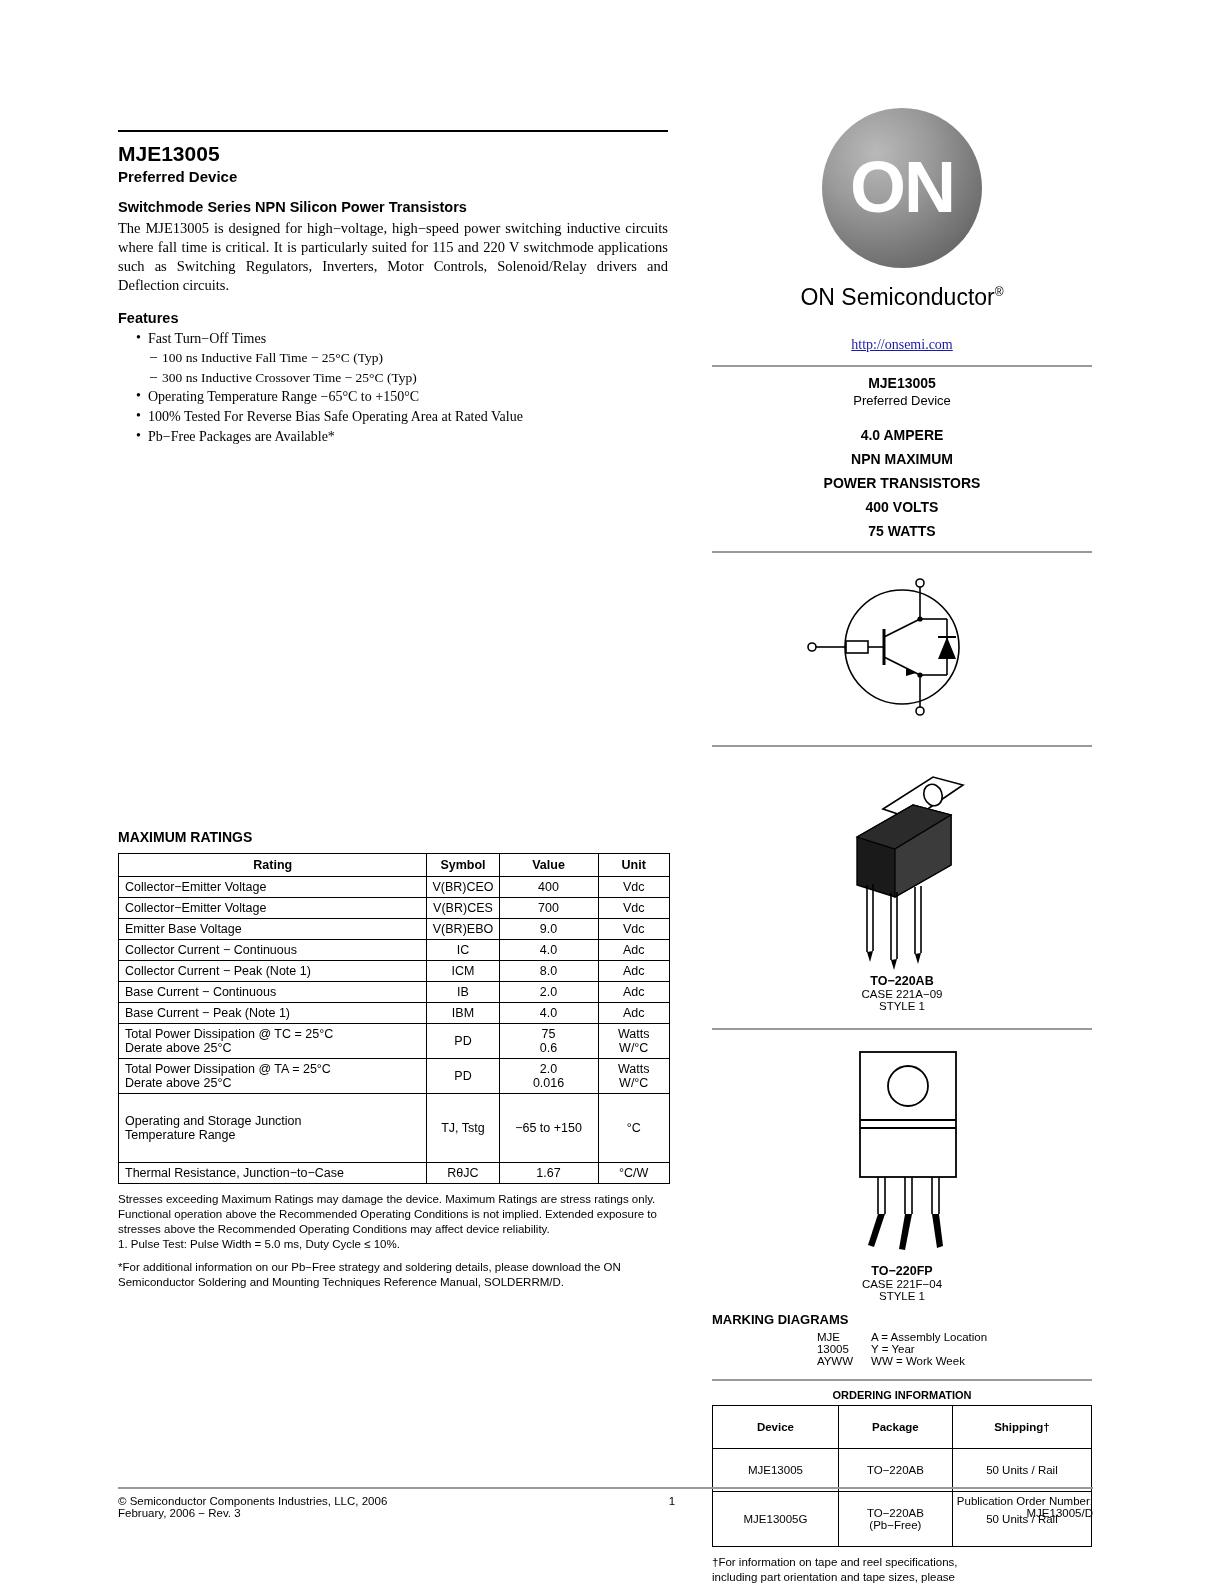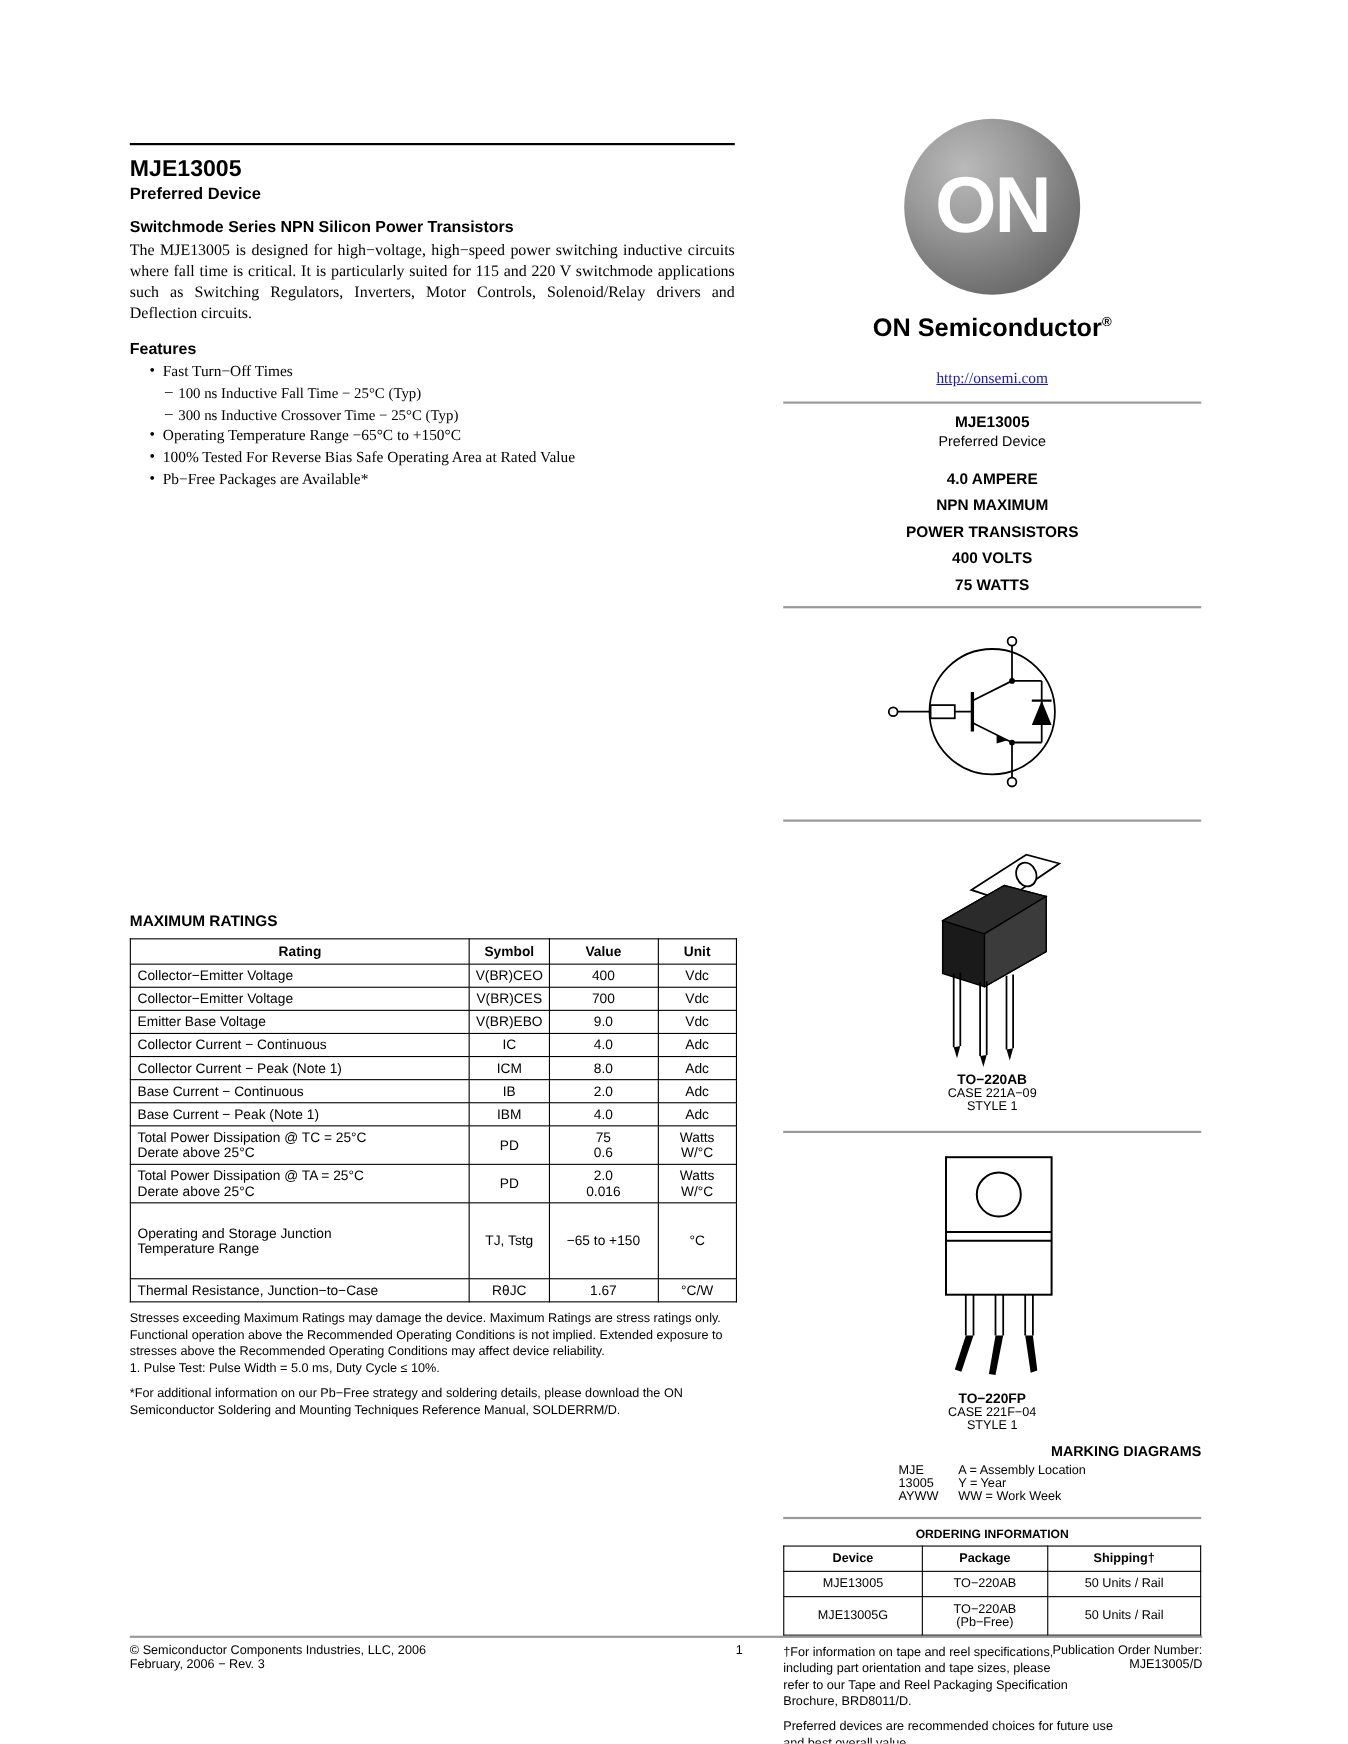--- a/index.html
+++ b/index.html
@@ -167,21 +167,21 @@
     text-align: center;
     font-family: "Liberation Sans", sans-serif;
     font-weight: bold;
     font-size: 72px;
     color: #ffffff;
     letter-spacing: -2px;
     line-height: 1;
   }
   .on-name {
     font-family: "Liberation Sans", sans-serif;
-    font-weight: bold;
+    font-weight: normal;
     font-size: 23px;
     margin-top: 16px;
     letter-spacing: 0px;
   }
   .on-name sup { font-size: 12px; }
   .on-url {
     margin-top: 26px;
     font-size: 14px;
     color: #1a1aa8;
     text-decoration: underline;
@@ -215,32 +215,32 @@
   .pkg-sub {
     font-family: "Liberation Sans", sans-serif;
     font-size: 11.5px;
     text-align: center;
     margin: 0;
   }
   .marking-head {
     font-family: "Liberation Sans", sans-serif;
     font-weight: bold;
     font-size: 13px;
-    text-align: right;
+    text-align: left;
     margin: 6px 0 4px 0;
   }
   table.ordering {
     border-collapse: collapse;
     width: 380px;
     font-family: "Liberation Sans", sans-serif;
     font-size: 11.5px;
   }
   table.ordering th, table.ordering td {
     border: 1px solid #000;
-    padding: 5px 4px;
+    padding: 15px 4px;
     text-align: center;
     vertical-align: middle;
   }
   table.ordering th { font-weight: bold; }
   .ord-title {
     font-family: "Liberation Sans", sans-serif;
     font-weight: bold;
     font-size: 11px;
     margin: 8px 0 4px 0;
     text-align: center;

